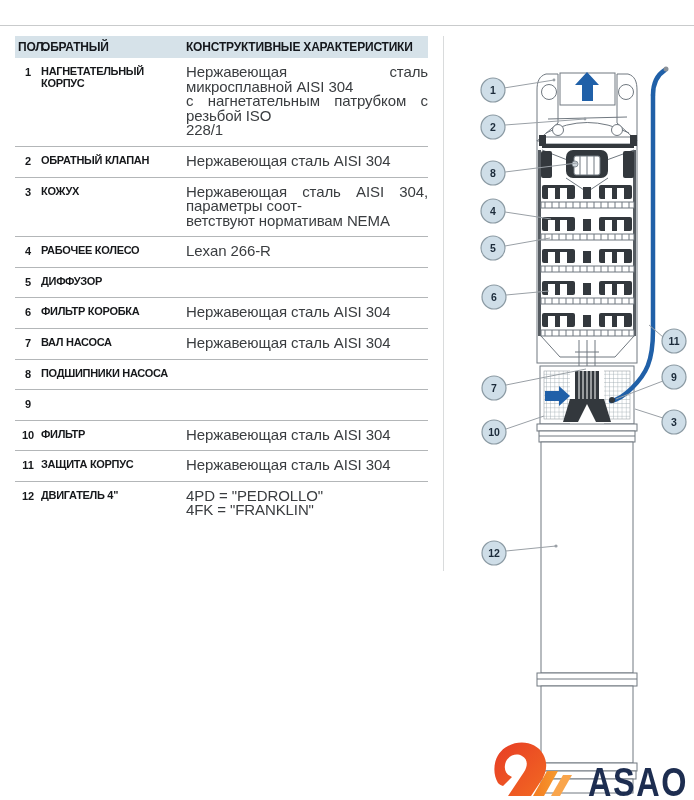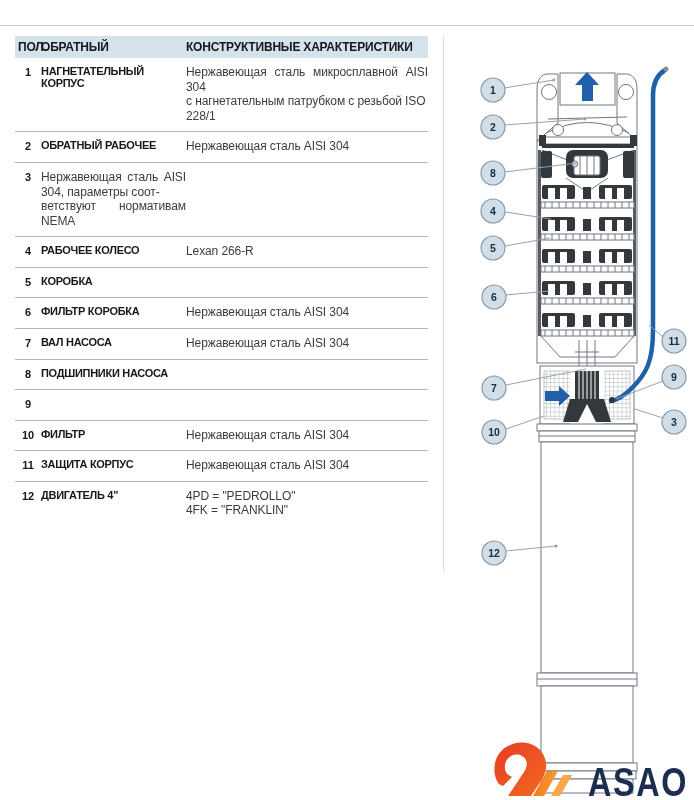--- a/index.html
+++ b/index.html
@@ -11,21 +11,21 @@
   
   #spec-table{position:absolute;left:15px;top:36px;width:413px;}
   .thead{display:grid;grid-template-columns:26px 145px 1fr;background:#d6e2e9;
          padding:4px 0 4px 0;font-weight:bold;font-size:12px;color:#14171c;letter-spacing:-0.2px;}
   .thead .h1{padding-left:3px;}
   .trow{display:grid;grid-template-columns:26px 145px 1fr;padding:7px 0 8px 0;}
   .trow + .trow{border-top:1px solid #b3b6b8;}
   .cell-num{font-weight:bold;font-size:11px;color:#16181b;text-align:center;line-height:14.5px;}
   .cell-name{font-weight:bold;font-size:11px;color:#16181b;letter-spacing:-0.3px;
              line-height:12px;white-space:pre-line;padding-right:4px;}
-  .cell-spec{font-size:12px;color:#3a3d40;line-height:14.6px;white-space:pre-line;
+  .cell-spec{font-size:15px;color:#3a3d40;line-height:14.6px;white-space:pre-line;
              text-align:justify;letter-spacing:-0.1px;}
 
   
   #pump-svg{position:absolute;left:430px;top:40px;}
   #logo-svg{position:absolute;left:488px;top:740px;}
   .co{stroke:#707880;stroke-width:1;fill:#fff;}
   .cd{fill:#33383d;stroke:none;}
   .thin{stroke:#707880;stroke-width:1;fill:none;}
   .leader{stroke:#9aa0a6;stroke-width:1;fill:none;}
   .callout-circle{fill:#cfdee8;stroke:#8b9aa3;stroke-width:1.2;}
@@ -47,36 +47,37 @@
 
     <div class="trow">
       <div class="cell-num">1</div>
       <div class="cell-name">НАГНЕТАТЕЛЬНЫЙ КОРПУС</div>
       <div class="cell-spec">Нержавеющая сталь микросплавной AISI 304
 с нагнетательным патрубком с резьбой ISO
 228/1</div>
     </div>
     <div class="trow">
       <div class="cell-num">2</div>
-      <div class="cell-name">ОБРАТНЫЙ РАБОЧЕЕ</div>
+      <div class="cell-name">ОБРАТНЫЙ КЛАПАН</div>
       <div class="cell-spec">Нержавеющая сталь AISI 304</div>
     </div>
     <div class="trow">
       <div class="cell-num">3</div>
+      <div class="cell-name">КОЖУХ</div>
       <div class="cell-spec">Нержавеющая сталь AISI 304, параметры соот-
 ветствуют нормативам NEMA</div>
     </div>
     <div class="trow">
       <div class="cell-num">4</div>
       <div class="cell-name">РАБОЧЕЕ КОЛЕСО</div>
       <div class="cell-spec">Lexan 266-R</div>
     </div>
     <div class="trow">
       <div class="cell-num">5</div>
-      <div class="cell-name">КОРОБКА</div>
+      <div class="cell-name">ДИФФУЗОР</div>
     </div>
     <div class="trow">
       <div class="cell-num">6</div>
       <div class="cell-name">ФИЛЬТР КОРОБКА</div>
       <div class="cell-spec">Нержавеющая сталь AISI 304</div>
     </div>
     <div class="trow">
       <div class="cell-num">7</div>
       <div class="cell-name">ВАЛ НАСОСА</div>
       <div class="cell-spec">Нержавеющая сталь AISI 304</div>

